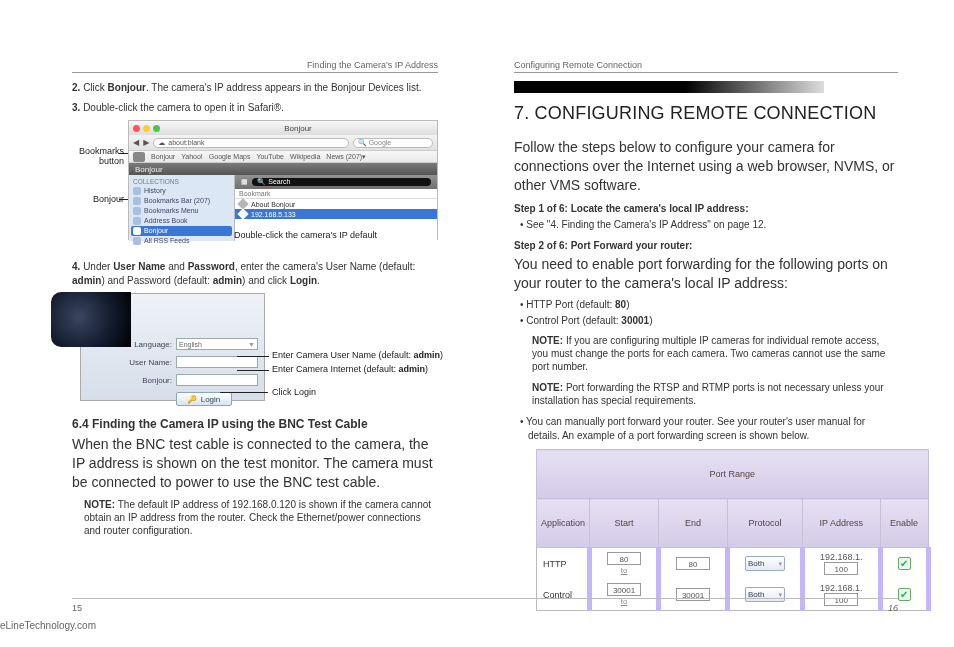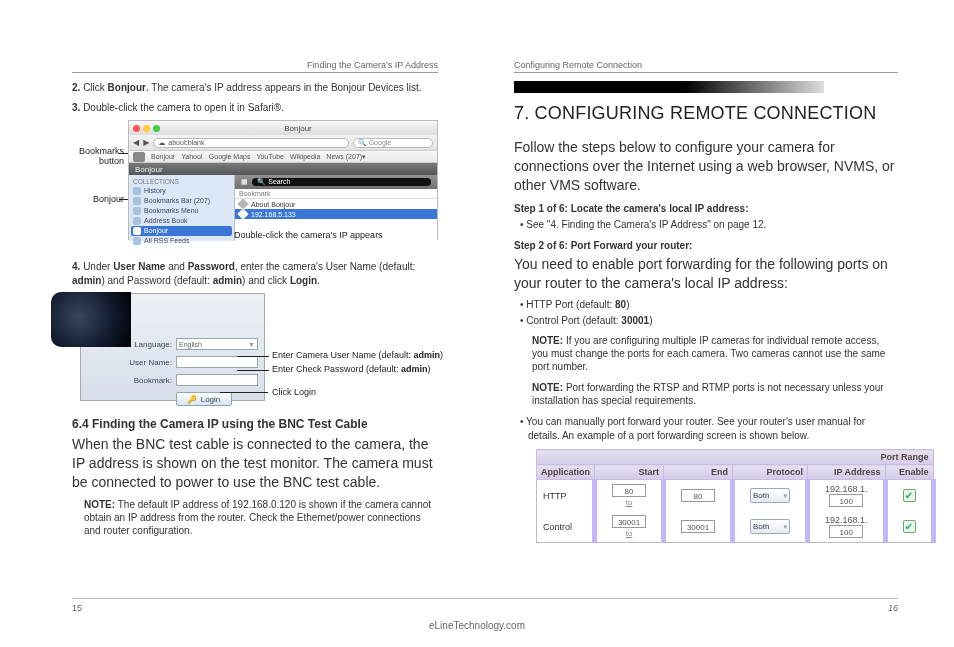--- a/index.html
+++ b/index.html
@@ -134,42 +134,42 @@
   .bul::before { content: "• "; }
   .tight { margin-bottom: 2px; }
 
   
   .pf-table {
     border: 1px solid #bbb; width: 346px; margin: 6px 0 0 22px;
     border-collapse: collapse; font-size: 9px;
   }
   .pf-table th {
     background: linear-gradient(#e6e0f2,#d4cbe8);
-    color:#544; font-weight:bold; padding: 2px 4px;
+    color:#544; font-weight:normal; padding: 19px 4px;
     border: 1px solid #c7bfd8;
-    text-align: right;
+    text-align: center;
   }
   .pf-table td {
     padding: 4px 15px; border-right:5px solid #c4b5fd; text-align:center;
     color:#555;
   }
   .pf-table td.app { text-align:left; padding-left:6px; color:#333; }
   .pfin { width: 34px; height: 13px; border:1px solid #999; font-size:8px; text-align:center; background:#fff; display:inline-block; line-height:13px;}
   .pfsel { width:40px; height:15px; border:1px solid #9ab; background:linear-gradient(#fff,#e4eaf2); font-size:8px; display:inline-flex; align-items:center; justify-content:space-between; padding:0 2px; color:#345; border-radius:2px;}
   .pfchk { width:13px; height:13px; border:1px solid #6a6; background:#eaf7ea; display:inline-flex; align-items:center; justify-content:center; color:#2a7; font-size:10px; border-radius:2px;}
   .to { font-size:8px; color:#888; padding: 0 2px; text-decoration: underline; }
   .iplbl { font-size:9px; color:#555; }
 
   .footer-line {
     position:absolute; left: 72px; right: 56px; bottom: 48px;
     border-top:1px solid #bbb; height:1px;
   }
   .footer-left { position:absolute; left:72px; bottom:34px; font-size:9px; color:#666;}
   .footer-right { position:absolute; right:56px; bottom:34px; font-size:9px; color:#666;font-style:italic;}
-  .footer-center { position:absolute; left:0; right:0; bottom:16px; text-align:center; font-size:10px; color:#666;}
+  .footer-center { position:absolute; left:0; right:0; bottom:16px; text-align:left; font-size:10px; color:#666;}
   .pth-title { font-size:8px; color:#555; display:flex; align-items:center; gap:2px;}
   .chev { font-size:7px; color:#999;}
 </style>
 </head>
 <body>
 
 <div class="spread">
 
   <div class="page left">
     <div class="hdr">Finding the Camera's IP Address</div>
@@ -255,21 +255,21 @@
                 <span class="cubeic"></span>
                 <span>About Bonjour</span>
               </div>
             <div class="main-item sel">
                 <span class="cubeic" style="background:#fff"></span>
                 <span>192.168.5.133</span>
               </div>
           </div>
         </div>
       </div>
-      <div class="bonjour-label-r">Double-click the camera's IP appears</div>
+      <div class="bonjour-label-r">Double-click the camera's IP default</div>
     </div>
 
     <div class="step">
       <span class="num">4.</span>
       <span>Under </span><b>User Name</b><span> and </span><b>Password</b><span>, enter the camera's User Name (default: </span><b>admin</b><span>) and Password (default: </span><b>admin</b><span>) and click </span><b>Login</b><span>.</span>
     </div>
 
     <div class="login-wrap">
       <div class="login-box">
         <div class="cam-lens">
@@ -281,37 +281,37 @@
             <div class="fsel">
                 <span>English</span>
                 <span class="chev">▼</span>
               </div>
           </div>
           <div class="frow">
             <label>User Name:</label>
             <div class="finput"></div>
           </div>
           <div class="frow">
-            <label>Bookmark:</label>
+            <label>Bonjour:</label>
             <div class="finput"></div>
           </div>
           <div class="login-btn">
             <span>🔑</span>
             <span>Login</span>
           </div>
         </div>
       </div>
       <div class="ptr-line" style="left:165px; top:63px; width:32px;"></div>
       <div class="ptr-line" style="left:165px; top:77px; width:32px;"></div>
       <div class="ptr-line" style="left:148px; top:99px; width:48px;"></div>
       <div class="login-label login-l1">
         <span>Enter Camera User Name (default: </span><b>admin</b><span>)</span>
       </div>
       <div class="login-label login-l2">
-        <span>Enter Check Password (default: </span><b>admin</b><span>)</span>
+        <span>Enter Camera Internet (default: </span><b>admin</b><span>)</span>
       </div>
       <div class="login-label login-l3">Click Login</div>
     </div>
 
     <div class="h-sub">6.4  Finding the Camera IP using the BNC Test Cable</div>
     <div class="para">When the BNC test cable is connected to the camera, the IP address is shown on the test monitor. The camera must be connected to power to use the BNC test cable.</div>
     <div class="note">
       <b>NOTE:</b><span> The default IP address of 192.168.0.120 is shown if the camera cannot obtain an IP address from the router. Check the Ethernet/power connections and router configuration.</span>
     </div>
   </div>

